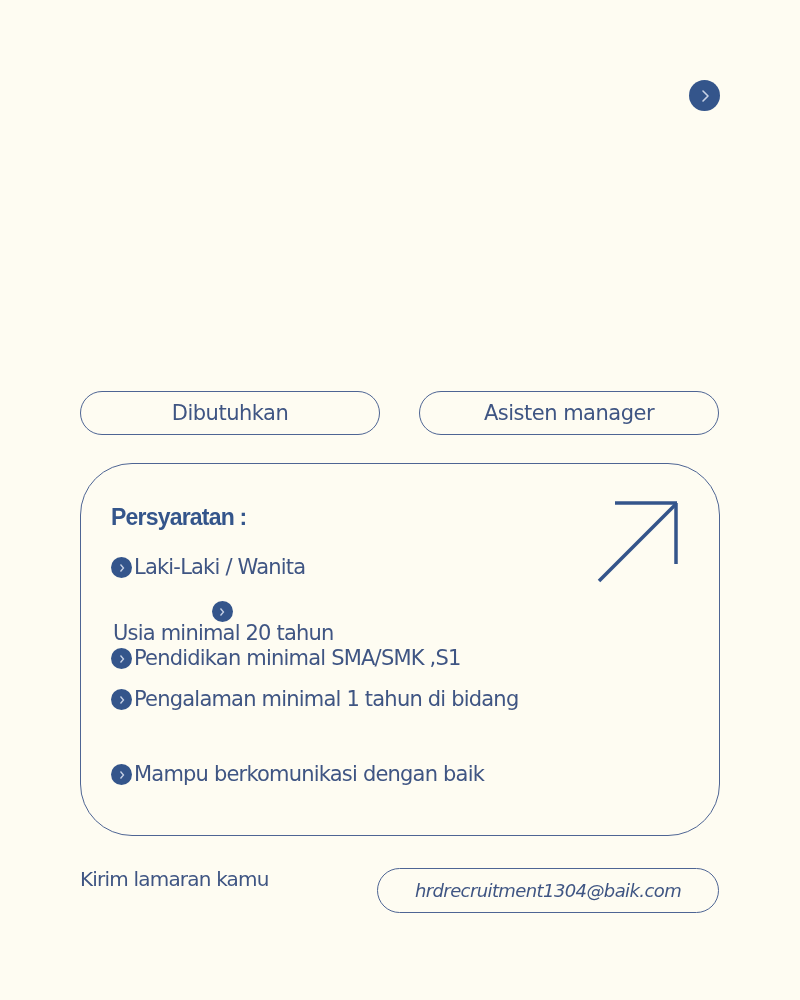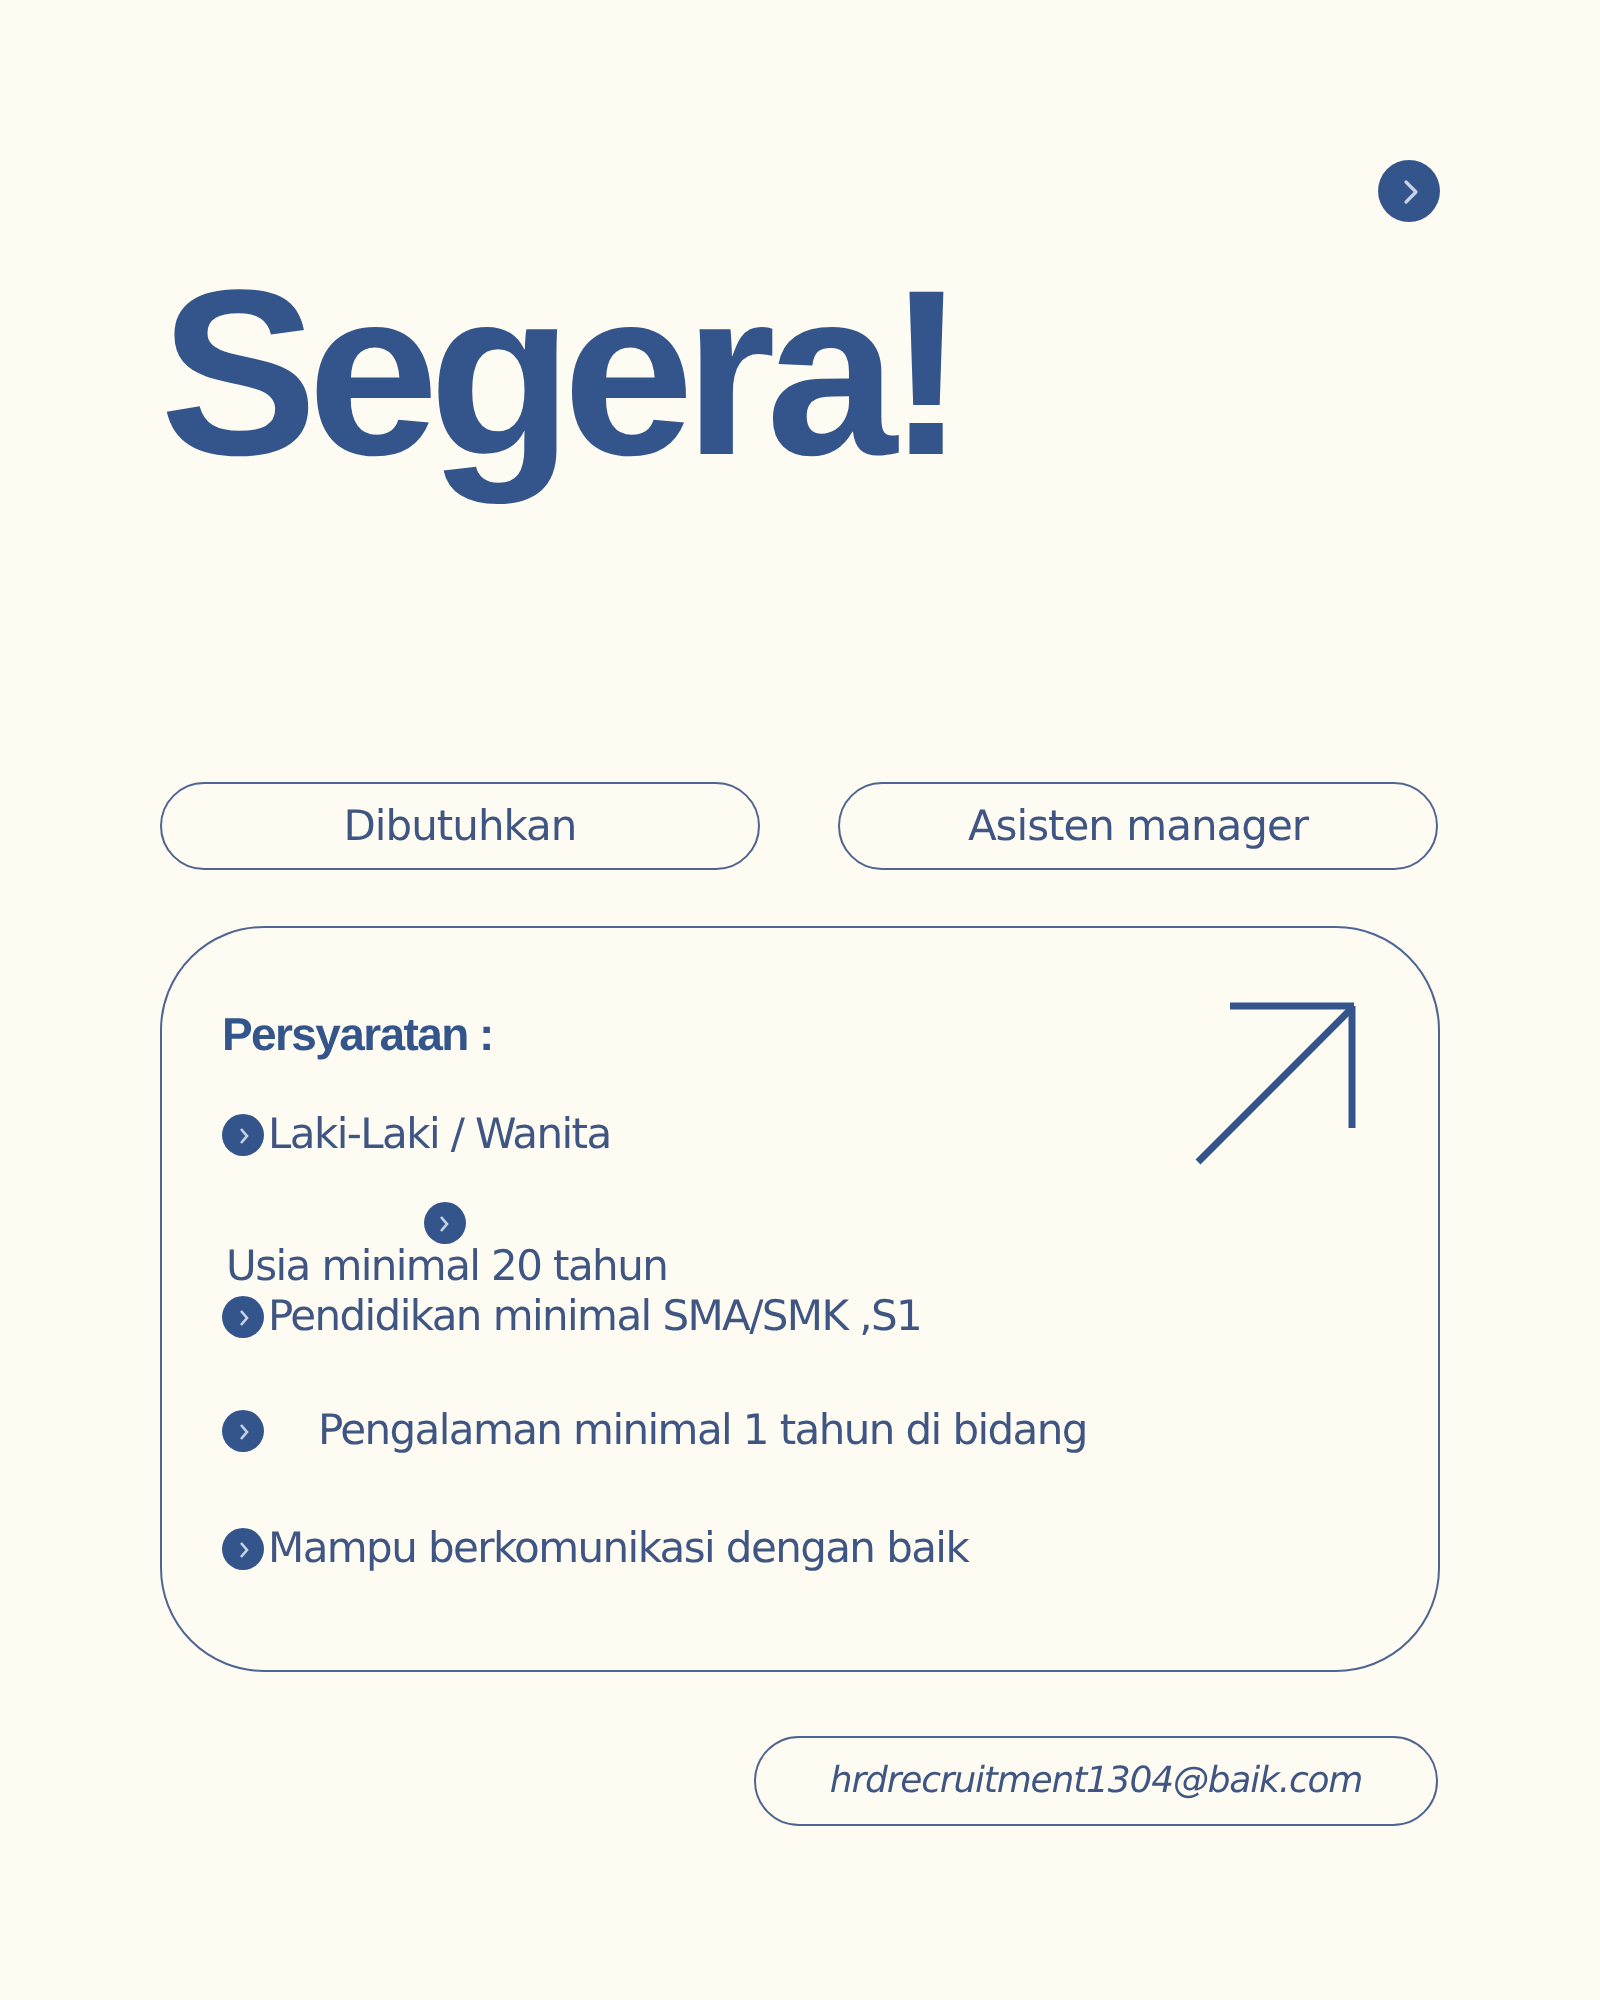--- a/index.html
+++ b/index.html
@@ -68,21 +68,20 @@
 </head>
 <body>
 
 <div class="corner-btn">
   <svg width="12" height="14" viewBox="0 0 12 14">
     <polyline points="4,2 9,7 4,12" fill="none" stroke="#C9D3E6" stroke-width="1.6" stroke-linecap="round" stroke-linejoin="round"></polyline>
   </svg>
 </div>
 
 <h1 class="headline">
-  <span>Segera!</span>
 </h1>
 
 <div class="pill p1">Dibutuhkan</div>
 <div class="pill p2">Asisten manager</div>
 
 <div class="card"></div>
 <div class="card-title">Persyaratan :</div>
 
 <svg class="arrow" width="84" height="84" viewBox="0 0 84 84">
   <line x1="18" y1="3" x2="80" y2="3" stroke="#34558B" stroke-width="3.5"></line>
@@ -110,36 +109,37 @@
 
 <div class="req" style="top:647px;">
   <span class="bullet">
     <svg width="8" height="10" viewBox="0 0 8 10">
         <polyline points="2.5,1.5 5.5,5 2.5,8.5" fill="none" stroke="#C9D3E6" stroke-width="1.3"></polyline>
       </svg>
   </span>
   <span class="req-text">Pendidikan minimal SMA/SMK ,S1</span>
 </div>
 
-<div class="req" style="top:704px;gap:25px;">
+<div class="req" style="top:688px;">
   <span class="bullet">
     <svg width="8" height="10" viewBox="0 0 8 10">
         <polyline points="2.5,1.5 5.5,5 2.5,8.5" fill="none" stroke="#C9D3E6" stroke-width="1.3"></polyline>
       </svg>
   </span>
   <span class="req-text">
     <span style="display:block">Pengalaman minimal 1 tahun di bidang</span>
   </span>
 </div>
 
 <div class="req" style="top:763px;">
   <span class="bullet">
     <svg width="8" height="10" viewBox="0 0 8 10">
         <polyline points="2.5,1.5 5.5,5 2.5,8.5" fill="none" stroke="#C9D3E6" stroke-width="1.3"></polyline>
       </svg>
   </span>
   <span class="req-text">Mampu berkomunikasi dengan baik</span>
 </div>
 
 <div class="footer-text">
+  <span>Kirim lamaran kamu</span>
 </div>
 
 <div class="email-pill">hrdrecruitment1304@baik.com</div>
 
 </body></html>

